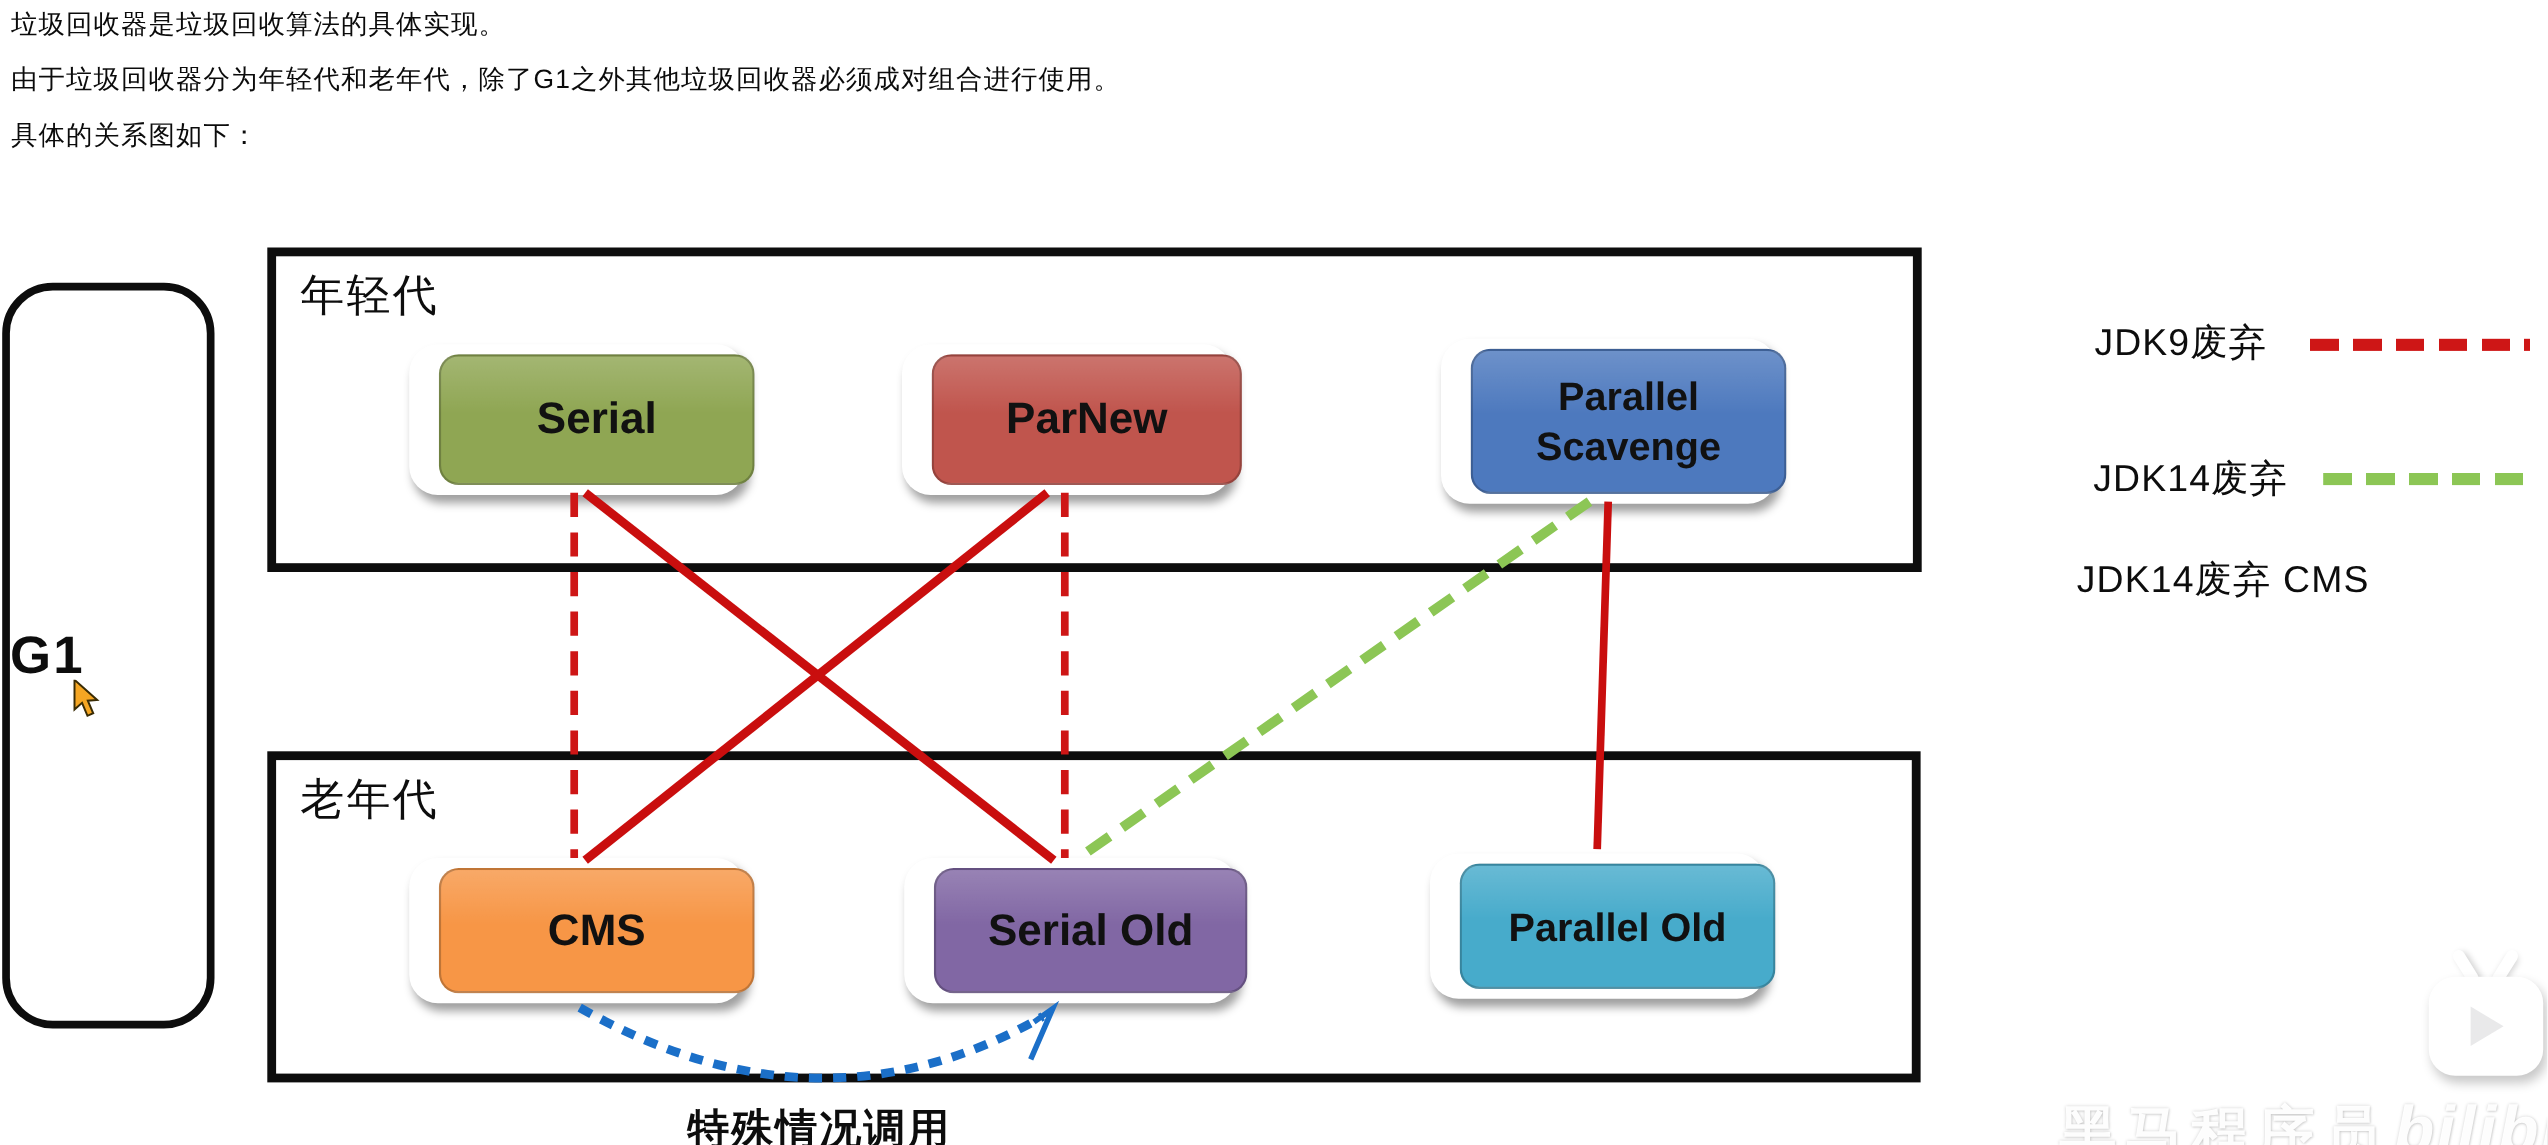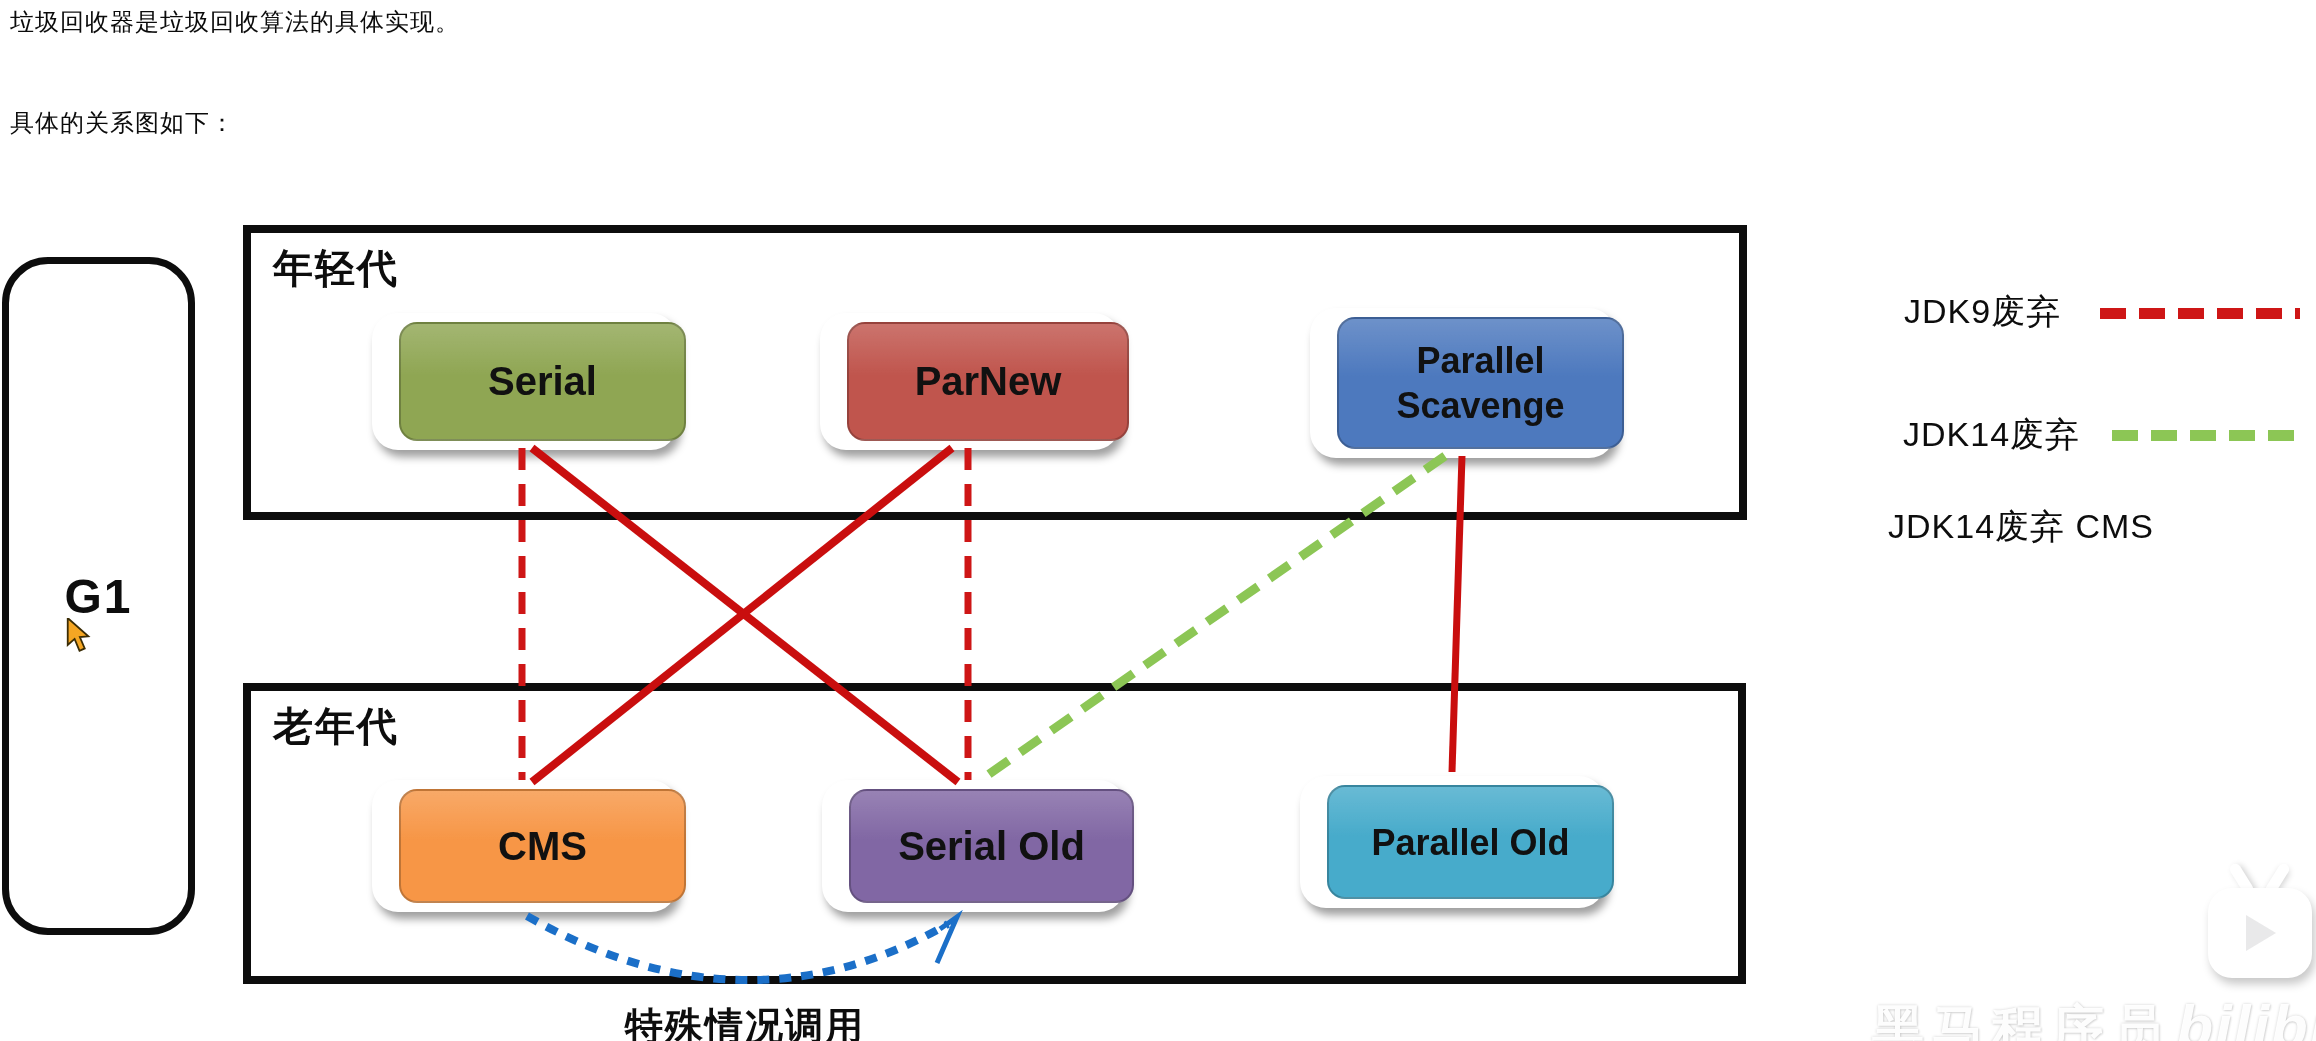--- a/index.html
+++ b/index.html
@@ -3,27 +3,27 @@
 <meta charset="utf-8">
 <style>
   html,body{margin:0;padding:0;background:#fff;}
   #stage{
     position:relative;width:2316px;height:1041px;background:#ffffff;
     overflow:hidden;font-family:"Liberation Sans","DejaVu Sans",sans-serif;color:#0d0d0d;
   }
   .intro-line{position:absolute;left:10px;font-size:24px;font-weight:500;letter-spacing:1px;color:#0b0b0b;white-space:nowrap;}
   
   .g1-box{position:absolute;left:2px;top:257px;width:193px;height:678px;border:7px solid #0d0d0d;border-radius:46px;box-sizing:border-box;
-          display:flex;align-items:center;justify-content:center;}
+          display:flex;align-items:center;}
   .g1-label{font-size:48px;font-weight:bold;letter-spacing:2px;}
   
   .gen-box{position:absolute;border:8px solid #0d0d0d;box-sizing:border-box;background:#fff;}
   .young-box{left:243px;top:225px;width:1504px;height:295px;}
   .old-box{left:243px;top:683px;width:1503px;height:301px;}
-  .gen-title{position:absolute;left:22px;top:8px;font-size:40px;font-weight:bold;letter-spacing:2px;}
+  .gen-title{position:absolute;left:22px;top:8px;font-size:40px;font-weight:normal;letter-spacing:2px;}
   
   .collector{position:absolute;background:#ffffff;border-radius:26px;padding:9px;box-sizing:border-box;
              box-shadow:4px 7px 9px rgba(0,0,0,0.38);}
   .collector .fill{width:100%;height:100%;border-radius:18px;border:2px solid rgba(0,0,0,0.22);box-sizing:border-box;
              display:flex;align-items:center;justify-content:center;text-align:center;
              font-weight:bold;color:#111;background-image:linear-gradient(180deg,rgba(255,255,255,0.18),rgba(255,255,255,0) 45%);margin-left:18px;}
   .fs1{font-size:40px;} .fs2{font-size:36px;line-height:1.25;}
   
   .legend-label{position:absolute;font-size:34px;font-weight:normal;white-space:nowrap;letter-spacing:1px;}
   .dash-line{position:absolute;height:11px;}
@@ -49,20 +49,21 @@
              color:rgba(255,255,255,0.96);text-shadow:0 0 3px rgba(0,0,0,0.18),1px 1px 2px rgba(0,0,0,0.10);}
   .watermark .brand{font-size:52px;letter-spacing:8px;}
   .watermark .plat{font-size:60px;letter-spacing:2px;font-style:italic;}
 </style>
 </head>
 <body>
 
 <div id="stage">
 
   <div class="intro-line" style="top:6px;">垃圾回收器是垃圾回收算法的具体实现。</div>
+  <div class="intro-line" style="top:56px;">由于垃圾回收器分为年轻代和老年代，除了G1之外其他垃圾回收器必须成对组合进行使用。</div>
   <div class="intro-line" style="top:107px;">具体的关系图如下：</div>
 
   <div class="g1-box">
     <span class="g1-label">G1</span>
   </div>
 
   <div class="cursor">
     <svg width="32" height="36" viewBox="0 0 17 22">
       <path d="M1 0 L1 16.5 L5.2 12.8 L8.2 20 L11.4 18.6 L8.4 11.6 L13.6 11.2 Z" fill="#F5A623" stroke="#3a2c05" stroke-width="1.1"></path>
     </svg>

